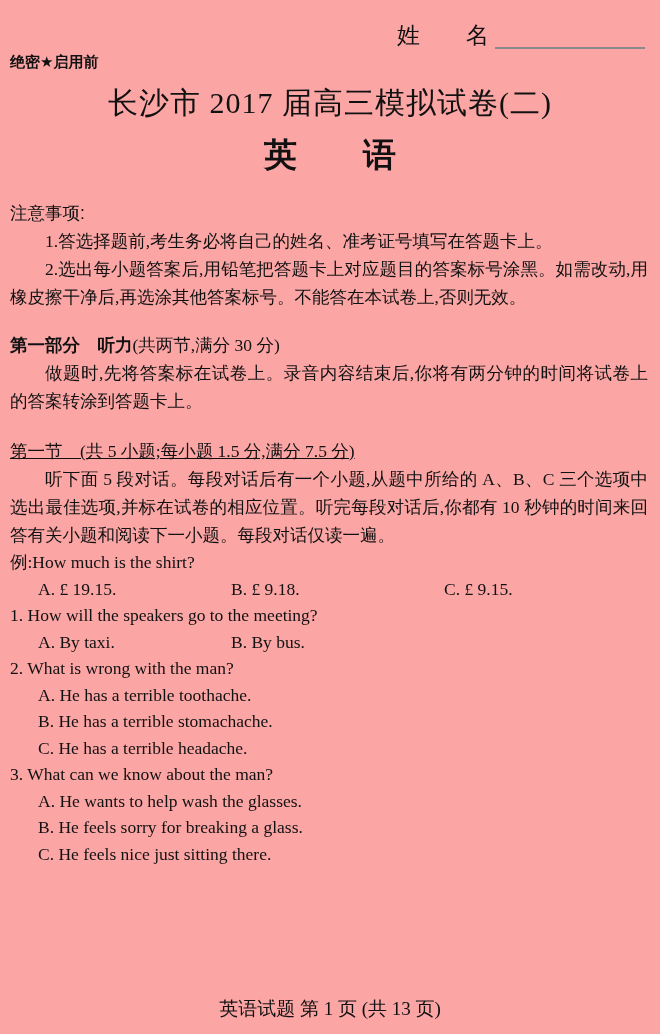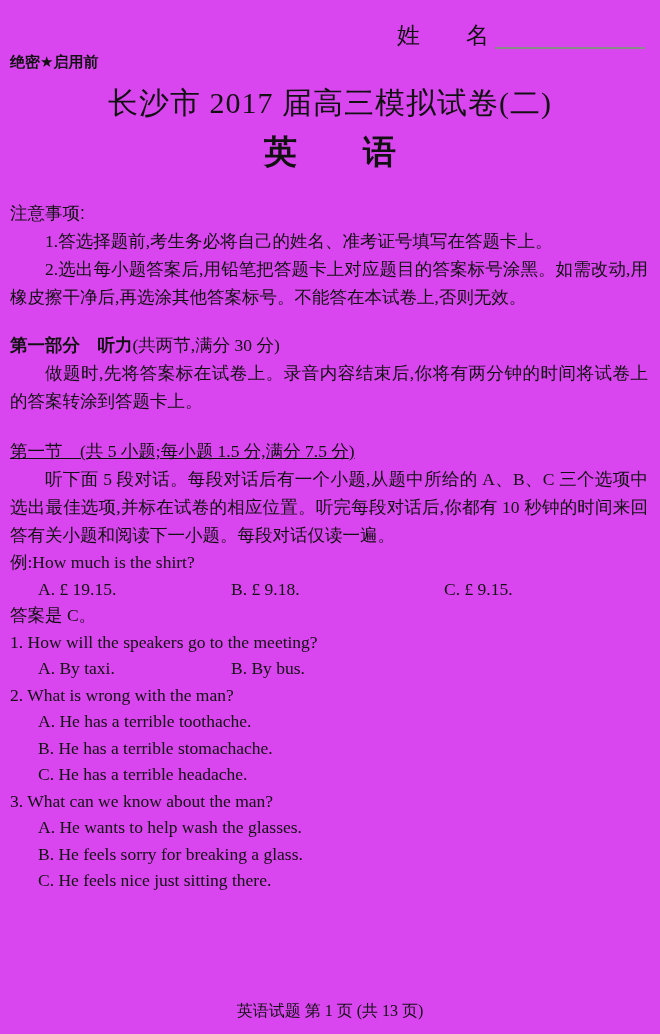--- a/index.html
+++ b/index.html
@@ -4,21 +4,21 @@
 <style>
   html, body {
     margin: 0;
     padding: 0;
     background: #ffffff;
   }
   .page {
     position: relative;
     width: 660px;
     height: 1034px;
-    background: #d946ef;
+    background: #fca5a5;
     color: #111;
     font-family: "Liberation Serif", "DejaVu Serif", serif;
     overflow: hidden;
     box-sizing: border-box;
   }
 
   
   .header-fields {
     padding-top: 10px;
     padding-right: 15px;
@@ -59,21 +59,21 @@
     margin: 12px 0 0 0;
     text-align: center;
     font-size: 30px;
     font-weight: normal;
     letter-spacing: 1px;
     line-height: 40px;
   }
   .subject {
     margin: 10px 0 0 0;
     text-align: center;
-    font-family: Liberation Mono, monospace;
+    font-family: Liberation Serif, serif;
     font-weight: bold;
     font-size: 33px;
     line-height: 44px;
     white-space: pre;
   }
 
   .para {
     margin: 0 12px 0 10px;
     font-size: 17.5px;
     line-height: 28px;
@@ -133,21 +133,21 @@
     font-size: 17.5px;
     line-height: 26.5px;
   }
 
   .footer {
     position: absolute;
     left: 0;
     right: 0;
     bottom: 12px;
     text-align: center;
-    font-size: 16px;
+    font-size: 19px;
   }
 </style>
 </head>
 <body>
 
 <div class="page">
 
   <div class="header-fields">
     <div class="field-row">
       <span class="field-label">姓　　名</span>
@@ -170,21 +170,20 @@
 
   <p class="section-head">第一节　(共 5 小题;每小题 1.5 分,满分 7.5 分)</p>
   <p class="para">听下面 5 段对话。每段对话后有一个小题,从题中所给的 A、B、C 三个选项中选出最佳选项,并标在试卷的相应位置。听完每段对话后,你都有 10 秒钟的时间来回答有关小题和阅读下一小题。每段对话仅读一遍。</p>
 
   <p class="qa">例:How much is the shirt?</p>
   <div class="options-row">
     <span>A. £ 19.15.</span>
     <span>B. £ 9.18.</span>
     <span>C. £ 9.15.</span>
   </div>
-  <p class="qa">答案是 C。</p>
 
   <p class="qa">1. How will the speakers go to the meeting?</p>
   <div class="options-row">
     <span>A. By taxi.</span>
     <span>B. By bus.</span>
   </div>
 
   <p class="qa">2. What is wrong with the man?</p>
   <p class="opt-stacked">A. He has a terrible toothache.</p>
   <p class="opt-stacked">B. He has a terrible stomachache.</p>

